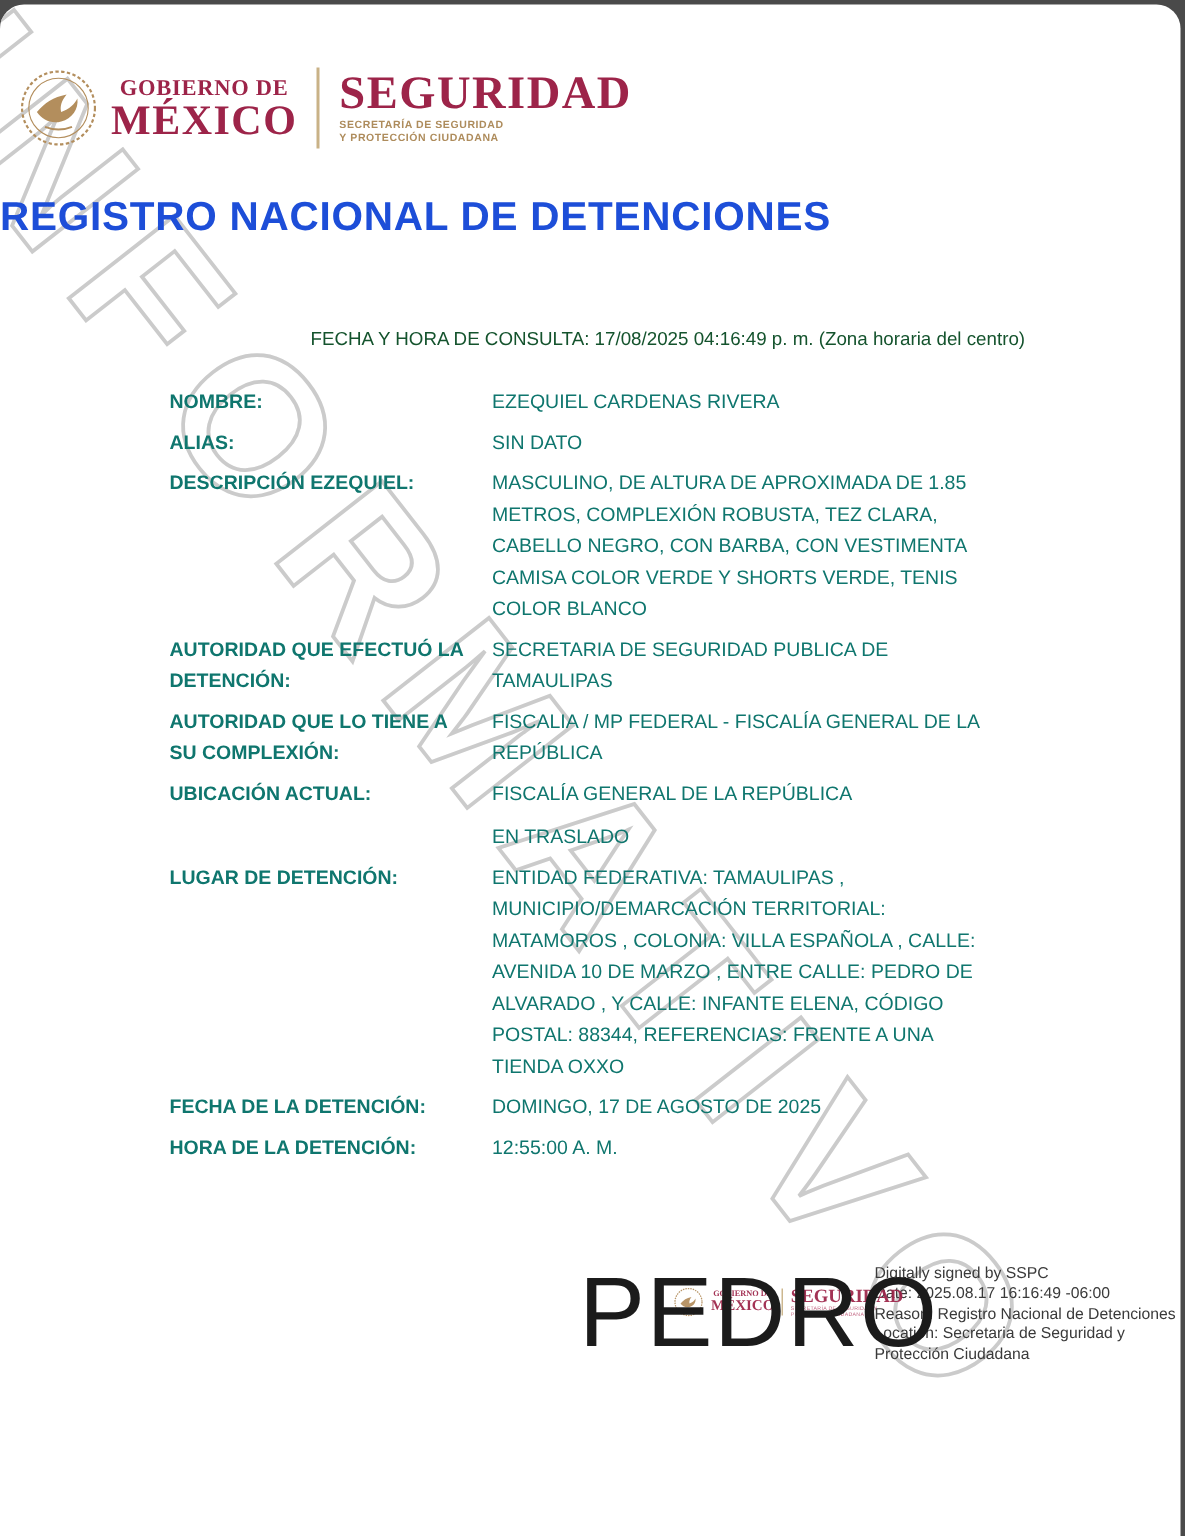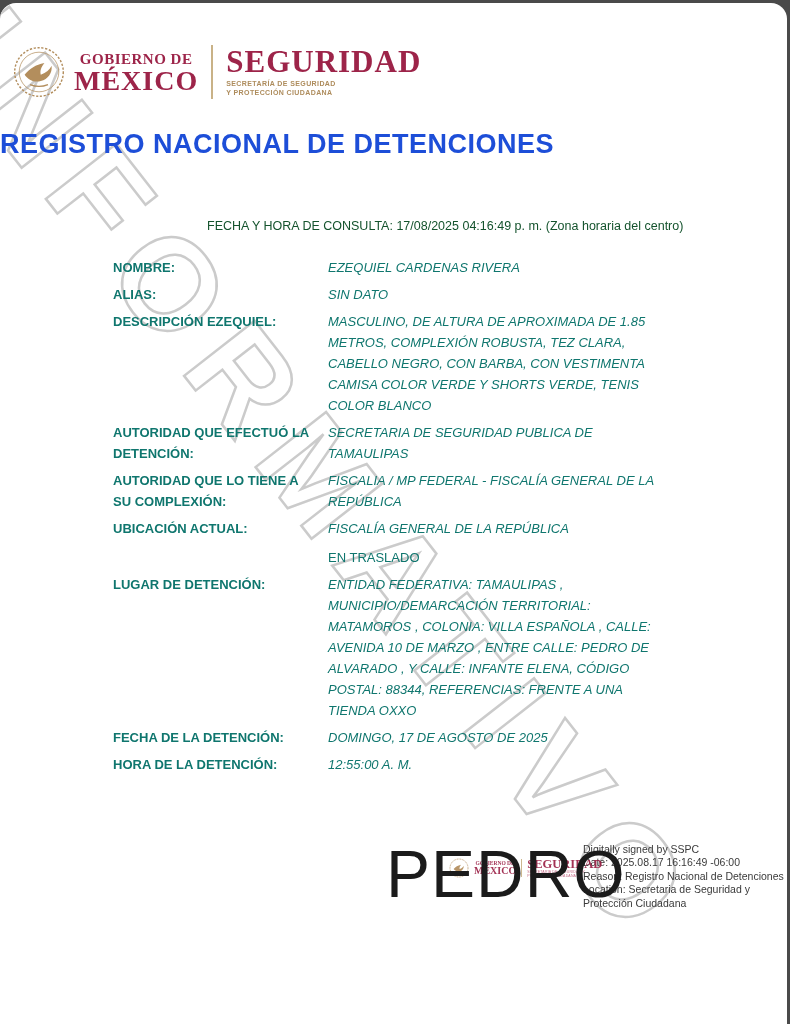--- a/index.html
+++ b/index.html
@@ -110,21 +110,20 @@
     font-weight: bold;
     font-size: 13px;
     line-height: 21px;
     white-space: pre-line;
   }
   .row .valuecol { width: 365px; }
   .row .value {
     font-size: 13px;
     line-height: 21px;
     white-space: pre-line;
-    font-style: italic;
   }
   .row .value2 {
     margin-top: 8px;
     font-size: 13px;
     line-height: 21px;
     white-space: pre-line;
   }
   
   .sig-details {
     position: absolute;

